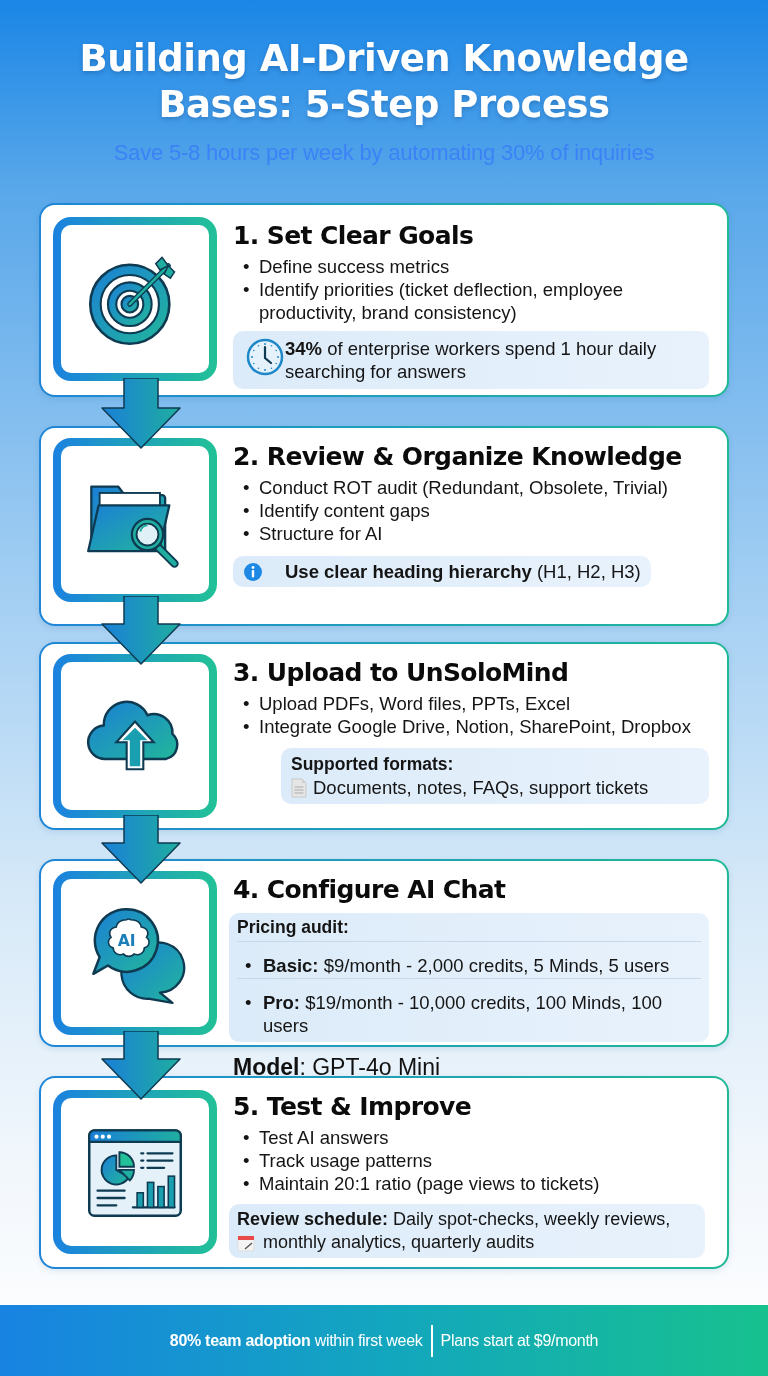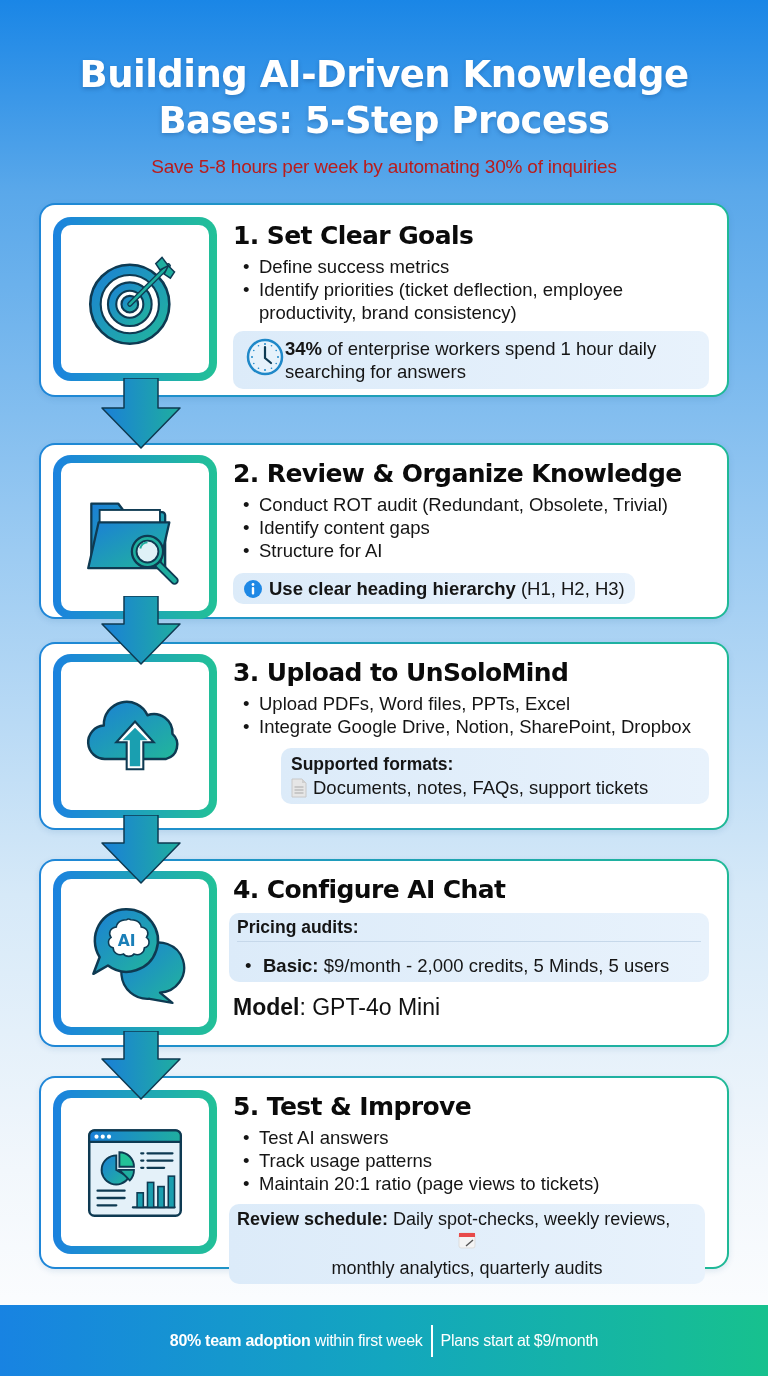--- a/index.html
+++ b/index.html
@@ -3,28 +3,28 @@
 <meta charset="utf-8">
 <style>
   * { box-sizing: border-box; margin: 0; padding: 0; }
   html, body { width: 768px; height: 1376px; overflow: hidden; }
   body {
     font-family: "Liberation Sans", "DejaVu Sans", sans-serif;
     background: linear-gradient(180deg, #1a86e6 0%, #5aa8ea 14%, #9ccbf2 40%, #d6e9f8 65%, #f2f7fc 85%, #ffffff 100%);
     position: relative;
     color: #111;
   }
-  .header { position: absolute; left: 0; top: 36px; width: 768px; text-align: center; margin-top: 16px; }
+  .header { position: absolute; left: 0; top: 36px; width: 768px; text-align: center; }
   .title {
     font-family: "DejaVu Sans", sans-serif;
     font-weight: bold; color: #fff; font-size: 37px; line-height: 46px;
     letter-spacing: -0.5px;
     text-shadow: 0 2px 4px rgba(0,40,90,0.25);
   }
-  .subtitle { margin-top: 12px; font-size: 19px; color: #b91c1c; letter-spacing: -0.2px; }
+  .subtitle { margin-top: 12px; font-size: 22px; color: #3b82f6; letter-spacing: -0.2px; }
 
   .card {
     position: absolute; left: 39px; width: 690px;
     background: #fff; border-radius: 16px;
     border: 2px solid transparent;
     background-image: linear-gradient(#fff, #fff), linear-gradient(90deg, #1f86d8, #1fb996);
     background-origin: border-box; background-clip: padding-box, border-box;
     box-shadow: 0 2px 6px rgba(20,80,140,0.12);
   }
   .icon-box {
@@ -124,41 +124,41 @@
         </g>
         <polyline points="20,10 20,21 26,26" fill="none" stroke="#0e3a52" stroke-width="2.2" stroke-linecap="round"></polyline>
       </svg>
       <div>
         <b>34%</b><span> of enterprise workers spend 1 hour daily searching for answers</span>
       </div>
     </div>
   </div>
 </div>
 
-<div class="card" style="top:426px;height:176px;margin-top:17px;">
+<div class="card" style="top:426px;height:200px;">
   <div class="icon-box" style="top:10px;">
     <svg viewBox="0 0 100 100">
       <path d="M8 18 h26 l6 8 h36 a3 3 0 0 1 3 3 v50 h-71 z" fill="url(#g1)" stroke="#0e3a52" stroke-width="2.2" stroke-linejoin="round"></path>
       <rect x="16" y="24" width="58" height="24" fill="#fff" stroke="#0e3a52" stroke-width="1.8"></rect>
       <path d="M5 80 l10 -44 h68 l-10 44 z" fill="url(#g1)" stroke="#0e3a52" stroke-width="2.2" stroke-linejoin="round"></path>
       <line x1="72" y1="76" x2="88" y2="92" stroke="#0e3a52" stroke-width="8" stroke-linecap="round"></line>
       <line x1="72" y1="76" x2="88" y2="92" stroke="#1fae9f" stroke-width="4.5" stroke-linecap="round"></line>
       <circle cx="62" cy="64" r="15" fill="#1fae9f" stroke="#0e3a52" stroke-width="2.2"></circle>
       <circle cx="62" cy="64" r="10.5" fill="#dff1f7" stroke="#0e3a52" stroke-width="1.8"></circle>
       <path d="M55 61 a8 8 0 0 1 7 -6" fill="none" stroke="#1fae9f" stroke-width="2"></path>
     </svg>
   </div>
   <div class="content">
     <div class="step-title">2. Review &amp; Organize Knowledge</div>
     <ul class="bullets">
       <li>Conduct ROT audit (Redundant, Obsolete, Trivial)</li>
       <li>Identify content gaps</li>
       <li>Structure for AI</li>
     </ul>
-    <div class="note" style="display:inline-flex;margin-top:11px;padding:4px 10px;gap:6px;">
+    <div class="note" style="display:inline-flex;margin-top:11px;padding:4px 10px;gap:22px;">
       <svg width="20" height="20" viewBox="0 0 20 20" style="margin-top:2px;flex:none;">
         <circle cx="10" cy="10" r="9" fill="#1e88e5"></circle>
         <circle cx="10" cy="5.5" r="1.4" fill="#fff"></circle>
         <rect x="8.8" y="8" width="2.4" height="7.5" rx="1" fill="#fff"></rect>
       </svg>
       <div>
         <b>Use clear heading hierarchy</b><span> (H1, H2, H3)</span>
       </div>
     </div>
   </div>
@@ -199,23 +199,26 @@
     <svg viewBox="0 0 100 100">
       <path d="M60 44 a24 24 0 1 1 14 44 l12 10 l-22 -4 a24 24 0 0 1 -4 -50 z" fill="url(#g1)" stroke="#0e3a52" stroke-width="2.2" stroke-linejoin="round"></path>
       <path d="M42 8 a30 30 0 1 1 -18 54 l-14 8 l6 -16 a30 30 0 0 1 26 -46 z" fill="url(#g1)" stroke="#0e3a52" stroke-width="2.4" stroke-linejoin="round"></path>
       <path d="M42 18 c-8 0 -10 5 -10 7 c-6 1 -8 6 -5 10 c-4 3 -3 9 2 10 c0 5 5 8 10 6 c2 3 8 3 10 0 c5 2 10 -1 10 -6 c5 -1 6 -7 2 -10 c3 -4 1 -9 -5 -10 c0 -2 -2 -7 -10 -7 c-2 -1 -3 -1 -4 0 z" fill="#fff" stroke="#0e3a52" stroke-width="1.5"></path>
       <text x="42" y="43" font-family="DejaVu Sans, sans-serif" font-size="15" font-weight="bold" fill="#1a7fb8" text-anchor="middle">AI</text>
     </svg>
   </div>
   <div class="content">
     <div class="step-title">4. Configure AI Chat</div>
     <div class="note" style="display:block;margin-top:6px;padding:3px 8px 4px 8px;margin-left:-4px;">
-      <div style="font-weight:bold;font-size:17.5px;padding-bottom:2px;">Pricing audits:</div>
+      <div style="font-weight:bold;font-size:17.5px;padding-bottom:2px;">Pricing audit:</div>
       <div class="tier-row">
         <b>Basic:</b><span> $9/month - 2,000 credits, 5 Minds, 5 users</span>
+      </div>
+      <div class="tier-row">
+        <b>Pro:</b><span> $19/month - 10,000 credits, 100 Minds, 100 users</span>
       </div>
     </div>
     <div style="margin-top:12px;font-size:23px;">
       <b>Model</b><span>: GPT-4o Mini</span>
     </div>
   </div>
 </div>
 
 <div class="card" style="top:1076px;height:193px;">
   <div class="icon-box" style="top:12px;">
@@ -248,21 +251,21 @@
   </div>
   <div class="content">
     <div class="step-title">5. Test &amp; Improve</div>
     <ul class="bullets">
       <li>Test AI answers</li>
       <li>Track usage patterns</li>
       <li>Maintain 20:1 ratio (page views to tickets)</li>
     </ul>
     <div class="note" style="display:block;margin-top:9px;padding:4px 8px;margin-left:-4px;margin-right:4px;font-size:18px;">
       <div><b>Review schedule:</b><span> Daily spot-checks, weekly reviews,</span></div>
-      <div style="display:flex;align-items:center;gap:8px;flex-direction:column;">
+      <div style="display:flex;align-items:center;gap:8px;">
         <svg width="18" height="18" viewBox="0 0 18 18">
           <rect x="1" y="2" width="16" height="15" rx="2" fill="#f4f4f4" stroke="#ddd"></rect>
           <rect x="1" y="2" width="16" height="4" fill="#e84a4a"></rect>
           <line x1="8" y1="15" x2="15" y2="9" stroke="#555" stroke-width="1.4"></line>
         </svg>
         <span>monthly analytics, quarterly audits</span>
       </div>
     </div>
   </div>
 </div>

